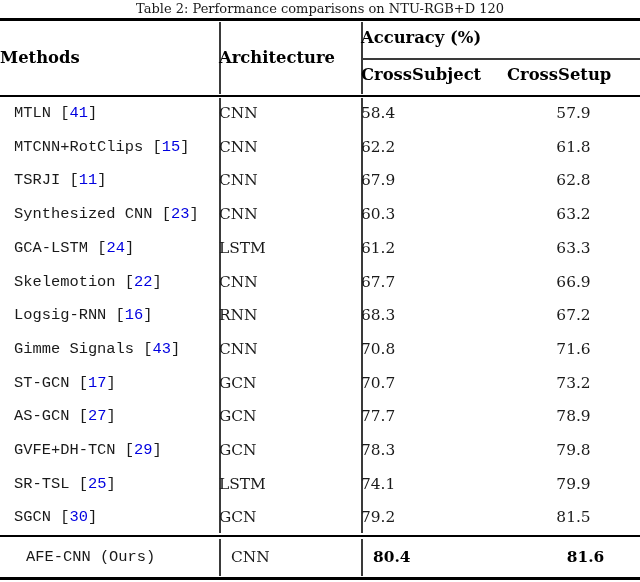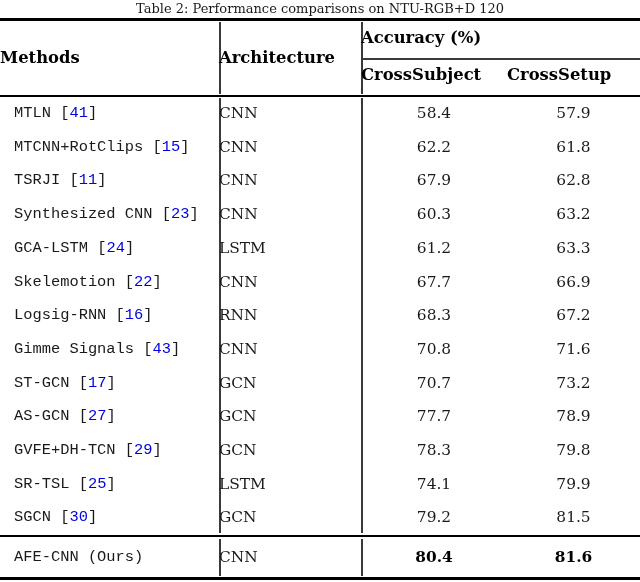--- a/index.html
+++ b/index.html
@@ -147,39 +147,38 @@
     text-align: left;
     font-family: Liberation Mono, monospace;
   }
   .cell-arch {
     left: 219px;
     width: 142px;
   }
   .cell-cs {
     left: 361px;
     width: 146px;
-    text-align: center;
   }
   .cell-cset {
     left: 507px;
     width: 133px;
     text-align: center;
   }
 
   .cite {
     color: #0000e0;
   }
   .brk {
     color: #1a1a1a;
   }
 
   
   .row-ours {
     position: absolute;
-    left: 0;
+    left: 12px;
     top: 539px;
     width: 548px;
     height: 37px;
   }
   .row-ours .cell {
     height: 37px;
     line-height: 37px;
   }
   .bold-val {
     font-weight: bold;

